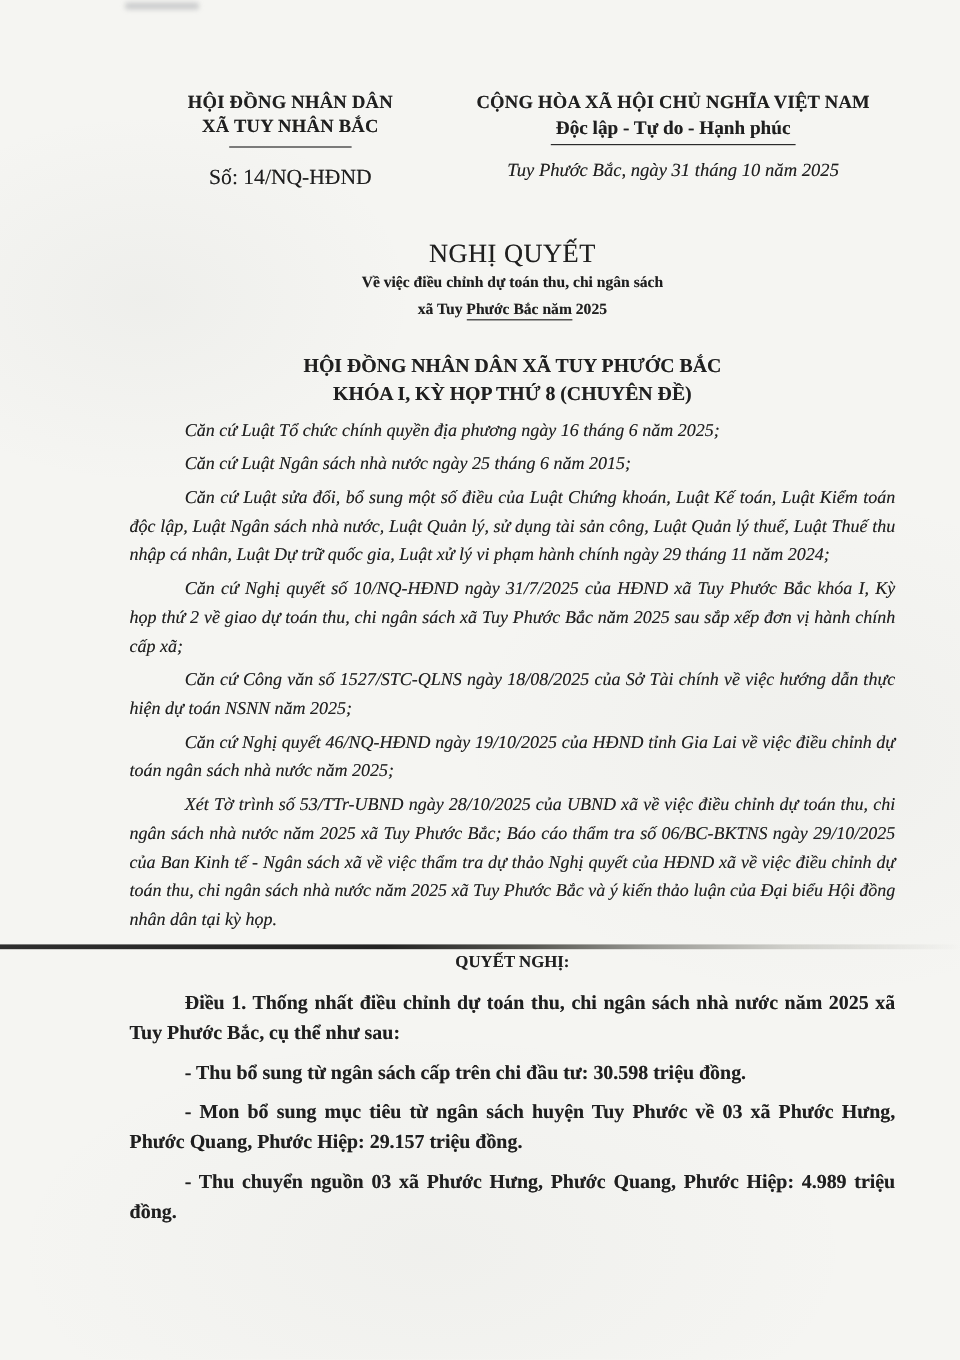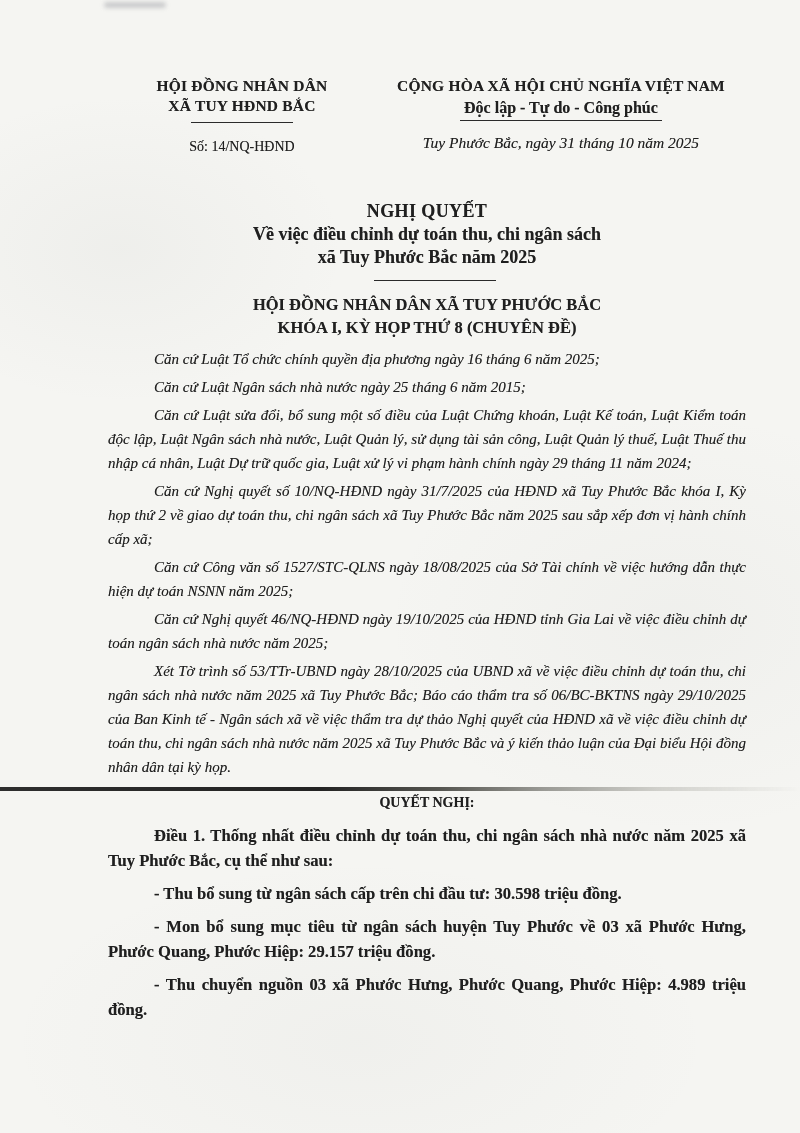--- a/index.html
+++ b/index.html
@@ -26,35 +26,35 @@
   
   .hdr { display: flex; }
   .hdr-left  { width: 42%; text-align: center; }
   .hdr-right { width: 58%; text-align: center; }
   .hdr b { display: block; font-size: 15.5px; line-height: 20px; letter-spacing: 0.2px; }
   .hdr-rule {
     width: 102px; height: 0;
     border-top: 1.7px solid #2b2b2b;
     margin: 6px auto 0;
   }
-  .doc-number { margin-top: 14px; font-size: 14px; line-height: 20px; }
+  .doc-number { margin-top: 14px; font-size: 18px; line-height: 20px; }
   .motto {
     display: inline-block;
     font-weight: bold;
     font-size: 16px; line-height: 21px;
     border-bottom: 1.7px solid #2b2b2b;
     padding: 0 4px 2px;
     margin-top: 1px;
   }
   .dateline { margin-top: 12px; font-style: italic; font-size: 15.5px; line-height: 20px; }
   
   .title-block { text-align: center; margin-top: 42px; }
-  .title-main { font-size: 18px; font-weight: bold; line-height: 24px; letter-spacing: 0.4px; }
-  .title-sub  { font-size: 18px; font-weight: bold; line-height: 23px; }
-  .u-part { border-bottom: 1.9px solid #2a2a2a; padding-bottom: 13px; }
+  .title-main { font-size: 22px; font-weight: normal; line-height: 24px; letter-spacing: 0.4px; }
+  .title-sub  { font-size: 13px; font-weight: bold; line-height: 23px; }
+  .u-part { border-bottom: 1.9px solid #2a2a2a; padding-bottom: 1px; }
   .issuer-block { text-align: center; margin-top: 24px; }
   .issuer-block div { font-size: 16.5px; font-weight: bold; line-height: 23px; }
   
   .recitals { margin-top: 8px; }
   p.recital {
     margin: 4px 0;
     font-style: italic;
     font-size: 15px;
     line-height: 24px;
     text-align: justify;
@@ -98,27 +98,27 @@
 </head>
 <body>
 
 <div class="page">
 
   <div class="scan-smudge-top"></div>
 
   <div class="hdr">
     <div class="hdr-left">
       <b>HỘI ĐỒNG NHÂN DÂN</b>
-      <b>XÃ TUY HĐND BẮC</b>
+      <b>XÃ TUY NHÂN BẮC</b>
       <div class="hdr-rule"></div>
       <div class="doc-number">Số: 14/NQ-HĐND</div>
     </div>
     <div class="hdr-right">
       <b>CỘNG HÒA XÃ HỘI CHỦ NGHĨA VIỆT NAM</b>
-      <span class="motto">Độc lập - Tự do - Công phúc</span>
+      <span class="motto">Độc lập - Tự do - Hạnh phúc</span>
       <div class="dateline">Tuy Phước Bắc, ngày 31 tháng 10 năm 2025</div>
     </div>
   </div>
 
   <div class="title-block">
     <div class="title-main">NGHỊ QUYẾT</div>
     <div class="title-sub">Về việc điều chỉnh dự toán thu, chi ngân sách</div>
     <div class="title-sub"><span>xã Tuy </span><span class="u-part">Phước Bắc năm</span><span> 2025</span></div>
   </div>
 

